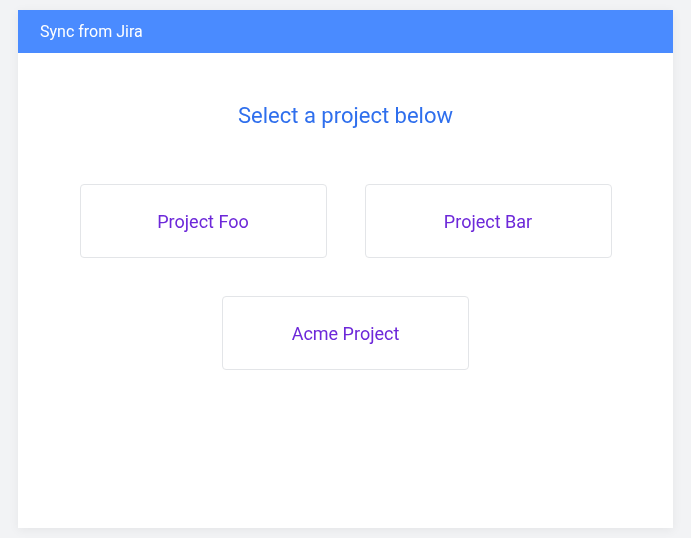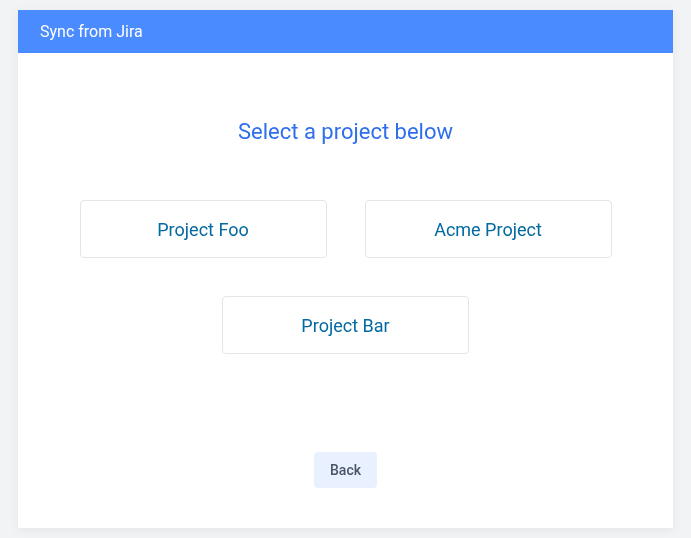--- a/index.html
+++ b/index.html
@@ -29,45 +29,45 @@
     }
     .modal-header {
       background: #4a8bff;
       color: #ffffff;
       padding: 12px 22px;
       font-size: 16px;
       font-weight: 400;
     }
     .modal-body {
       flex: 1;
-      padding: 66px 58px 30px 58px;
+      padding: 50px 58px 30px 58px;
       display: flex;
       flex-direction: column;
       align-items: center;
     }
     .prompt-title {
       color: #2f6fed;
       font-size: 22px;
       font-weight: 400;
       margin-bottom: 56px;
     }
     .project-grid {
       display: flex;
       flex-wrap: wrap;
       justify-content: center;
       gap: 38px;
       width: 100%;
     }
     .project-button {
       width: 247px;
-      height: 58px;
+      height: 74px;
       background: #ffffff;
       border: 1px solid #e3e5e8;
       border-radius: 4px;
-      color: #0369a1;
+      color: #6d28d9;
       font-size: 18px;
       font-weight: 400;
       cursor: pointer;
       font-family: inherit;
       display: flex;
       align-items: center;
       justify-content: center;
     }
     .modal-footer {
       display: flex;
@@ -93,25 +93,20 @@
   <div class="modal-header">
     <span>Sync from Jira</span>
   </div>
   <div class="modal-body">
     <h2 class="prompt-title">Select a project below</h2>
     <div class="project-grid">
       <button class="project-button">
         <span>Project Foo</span>
       </button>
       <button class="project-button">
+        <span>Project Bar</span>
+      </button>
+      <button class="project-button">
         <span>Acme Project</span>
       </button>
-      <button class="project-button">
-        <span>Project Bar</span>
-      </button>
     </div>
-  </div>
-  <div class="modal-footer">
-    <button class="back-button">
-      <span>Back</span>
-    </button>
   </div>
 </div>
 
 </body></html>

